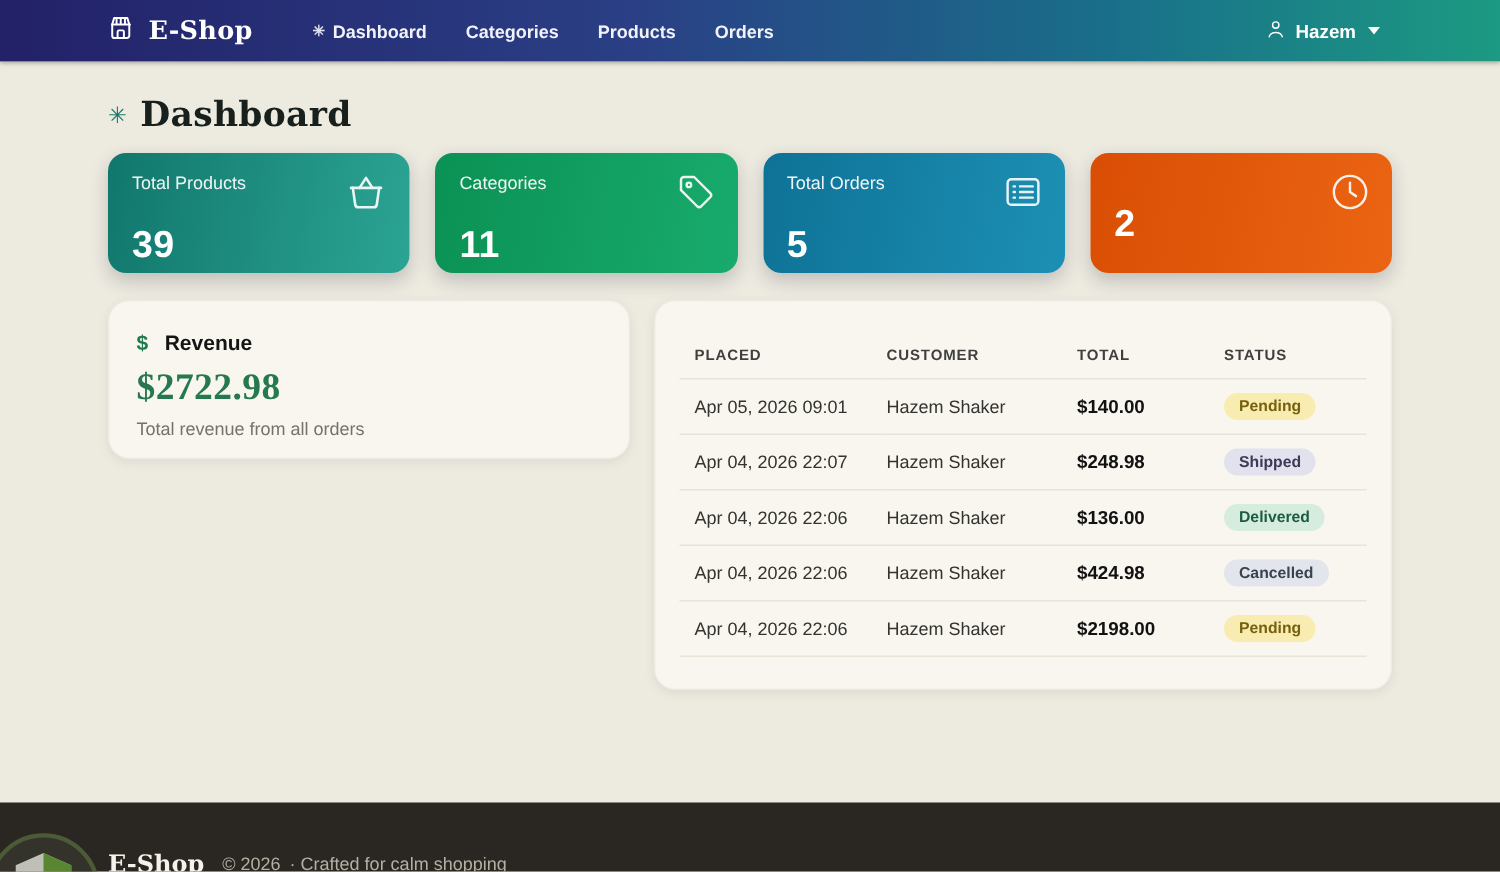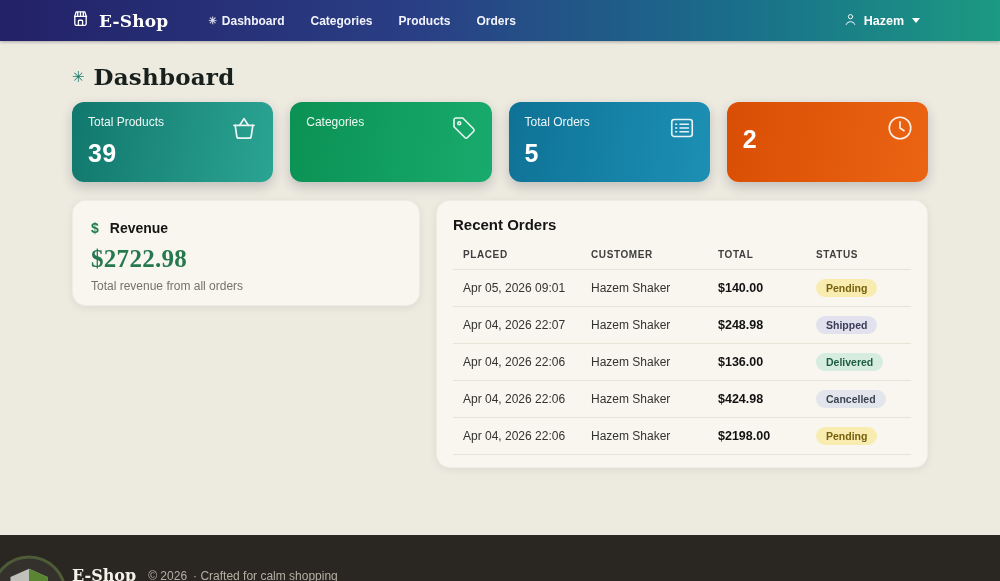--- a/index.html
+++ b/index.html
@@ -29,21 +29,21 @@
   .page-title{ display:flex; align-items:center; gap:9px; margin-bottom:12px; }
   .page-title .sparkle{ color:#1d7a6b; font-size:15px; }
   .page-title h1{ font-family:"DejaVu Serif", serif; font-size:23px; font-weight:700; color:#17201c; letter-spacing:.2px; }
 
   .stats{ display:grid; grid-template-columns:repeat(4,1fr); gap:17px; }
   .stat-card{
     height:80px; border-radius:12px; padding:13px 16px; color:#fff;
     position:relative; box-shadow:0 5px 12px rgba(30,41,59,.22); overflow:hidden;
   }
   .stat-label{ font-size:12px; font-weight:400; color:rgba(255,255,255,.93); }
-  .stat-value{ font-size:25px; font-weight:700; margin-top:10px; letter-spacing:.3px; }
+  .stat-value{ font-size:25px; font-weight:700; margin-top:20px; letter-spacing:.3px; }
   .stat-icon{ position:absolute; top:11px; right:13px; opacity:.9; }
   .stat-icon svg{ display:block; }
 
   .row2{ display:grid; grid-template-columns:348px 1fr; gap:16px; margin-top:18px; }
   .panel{
     background:var(--card_bg,#f8f6ef); border-radius:14px;
     box-shadow:0 2px 8px rgba(0,0,0,.07); border:1px solid rgba(0,0,0,.04);
   }
   .revenue-card{ padding:19px 18px; height:106px; }
   .revenue-head{ display:flex; align-items:center; gap:11px; }
@@ -132,20 +132,21 @@
       <span class="stat-icon">
         <svg class="icon" width="32" height="32" viewBox="0 0 24 24" style="stroke-width:1.3">
           <path d="M4.5 9.2 h15"></path>
           <path d="M5.4 9.2 l1.2 8.3 a1.6 1.6 0 0 0 1.6 1.4 h7.6 a1.6 1.6 0 0 0 1.6 -1.4 l1.2 -8.3"></path>
           <path d="M8.8 9.2 L12 4.2 l3.2 5"></path>
         </svg>
       </span>
     </div>
     <div class="stat-card" style="background: linear-gradient(100deg, rgb(11, 145, 84), rgb(24, 171, 109));">
       <div class="stat-label">Categories</div>
+      <div class="stat-value">11</div>
       <span class="stat-icon">
         <svg class="icon" width="30" height="30" viewBox="0 0 24 24" style="stroke-width:1.3">
           <path d="M4 11 V5.6 A1.6 1.6 0 0 1 5.6 4 H11 l8.6 8.6 a1.6 1.6 0 0 1 0 2.2 l-4.8 4.8 a1.6 1.6 0 0 1 -2.2 0 Z"></path>
           <circle cx="8.2" cy="8.2" r="1.2"></circle>
         </svg>
       </span>
     </div>
     <div class="stat-card" style="background: linear-gradient(100deg, rgb(14, 114, 150), rgb(28, 144, 180));">
       <div class="stat-label">Total Orders</div>
       <div class="stat-value">5</div>
@@ -173,21 +174,20 @@
     <div class="panel revenue-card">
       <div class="revenue-head">
         <span class="dollar-icon">$</span>
         <span class="revenue-title">Revenue</span>
       </div>
       <div class="revenue-amount">$2722.98</div>
       <div class="revenue-sub">Total revenue from all orders</div>
     </div>
 
     <div class="panel orders-card">
-      <div class="orders-title">Recent Orders</div>
       <table>
         <colgroup>
             <col class="c-placed">
             <col class="c-customer">
             <col class="c-total">
             <col>
           </colgroup>
         <thead>
           <tr>
             <th style="border-top:none">PLACED</th>

